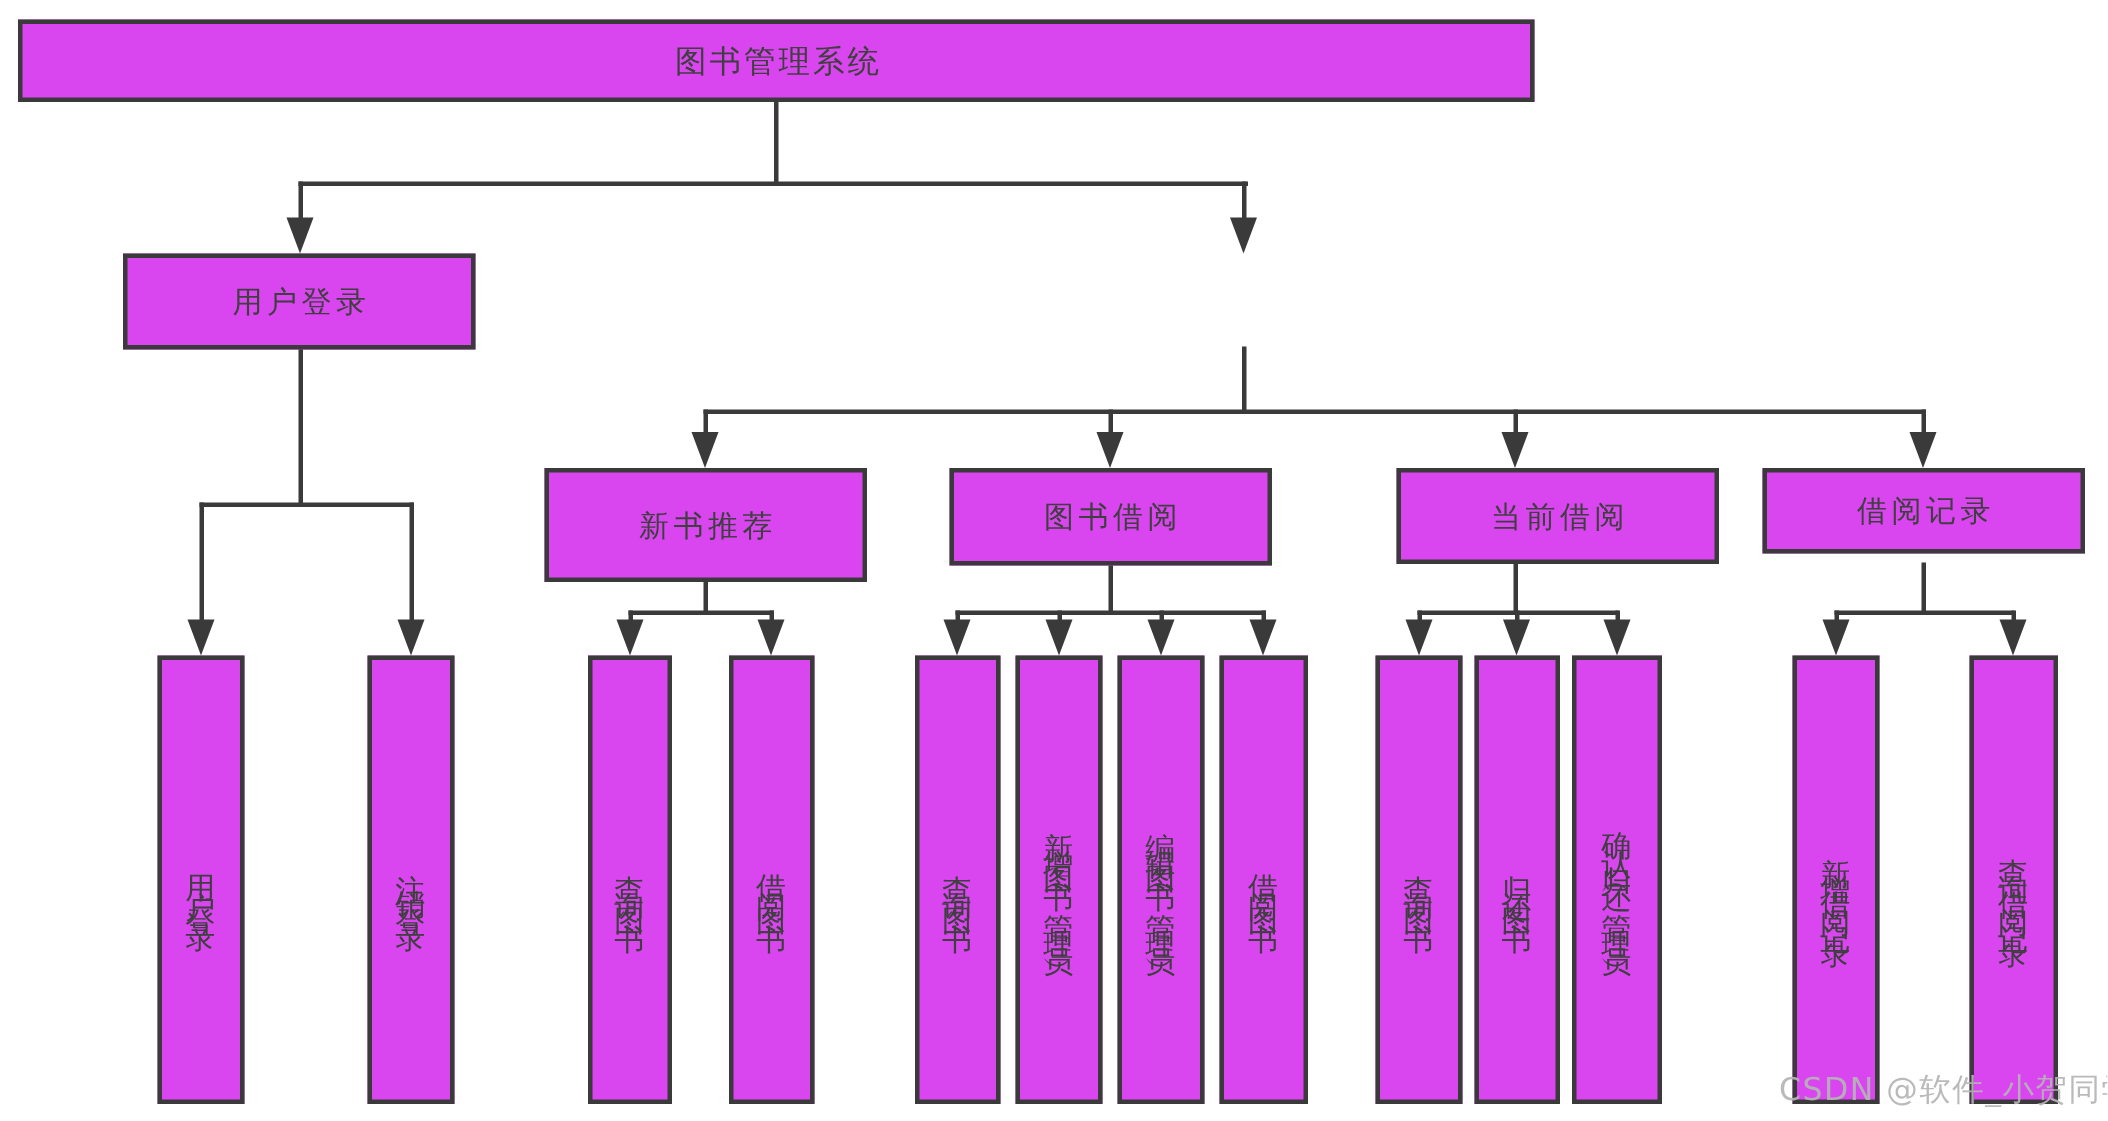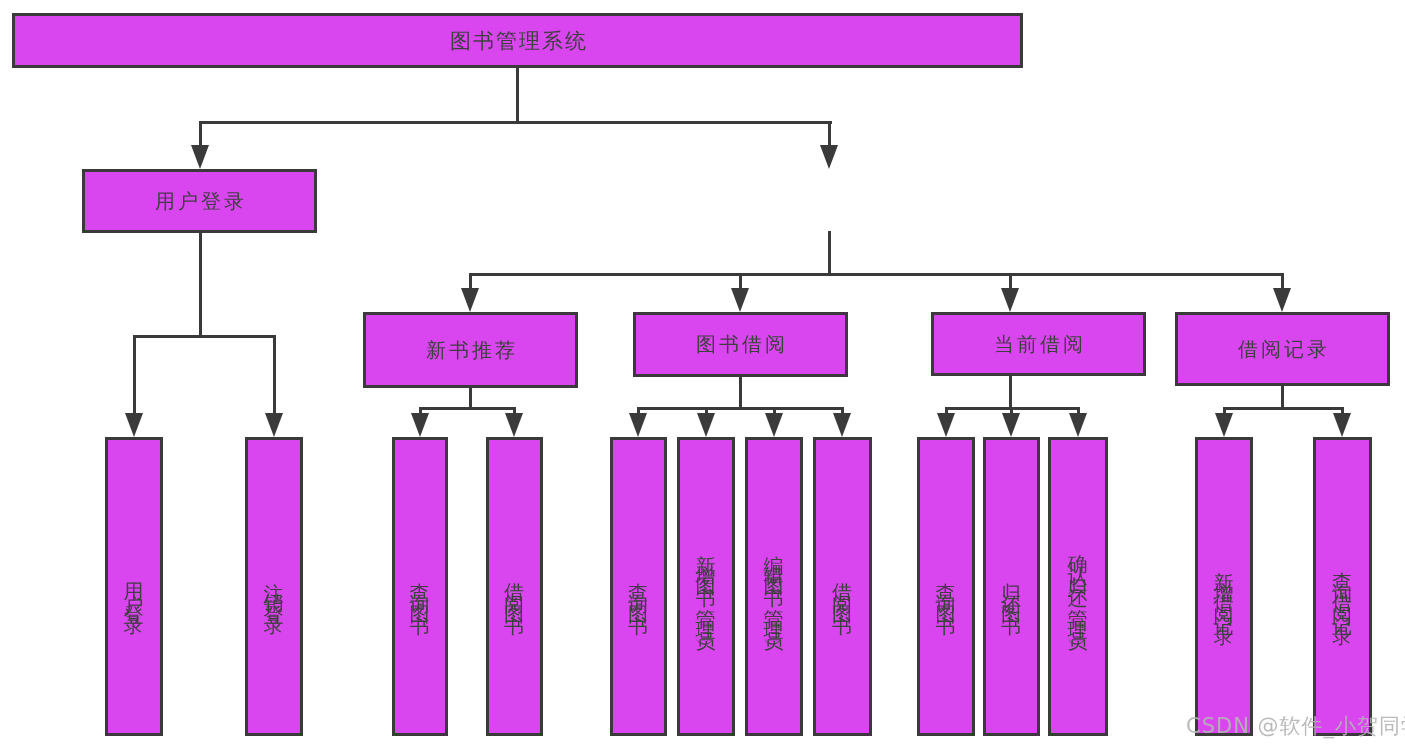--- a/index.html
+++ b/index.html
@@ -125,21 +125,21 @@
     <div class="arrowhead" style="left: 1069px; top: 413px;"></div>
     <div class="line" style="left: 1222.5px; top: 407px; width: 3px; height: 10px;"></div>
     <div class="arrowhead" style="left: 1215px; top: 413px;"></div>
     <div class="line" style="left: 1340.5px; top: 407px; width: 3px; height: 10px;"></div>
     <div class="arrowhead" style="left: 1333px; top: 413px;"></div>
     <div class="node h title" style="left: 12px; top: 13px; width: 1011px; height: 55px;">图书管理系统</div>
     <div class="node h" style="left: 82px; top: 169px; width: 235px; height: 64px;">用户登录</div>
     <div class="node h" style="left: 363px; top: 312px; width: 215px; height: 76px;">新书推荐</div>
     <div class="node h" style="left: 633px; top: 312px; width: 215px; height: 65px;">图书借阅</div>
     <div class="node h" style="left: 903px; top: 312px; width: 215px; height: 64px; margin-left: 28px;">当前借阅</div>
-    <div class="node h" style="left: 1175px; top: 312px; width: 215px; height: 74px;">借阅记录</div>
+    <div class="node h" style="left: 1175px; top: 312px; width: 215px; height: 57px;">借阅记录</div>
     <div class="node v" style="left: 105px; top: 437px; width: 58px; height: 299px;">用户登录</div>
     <div class="node v" style="left: 245px; top: 437px; width: 58px; height: 299px;">注销登录</div>
     <div class="node v" style="left: 392px; top: 437px; width: 56px; height: 299px;">查询图书</div>
     <div class="node v" style="left: 486px; top: 437px; width: 57px; height: 299px;">借阅图书</div>
     <div class="node v" style="left: 610px; top: 437px; width: 57px; height: 299px;">查询图书</div>
     <div class="node v" style="left: 677px; top: 437px; width: 58px; height: 299px;">新增图书（管理员）</div>
     <div class="node v" style="left: 745px; top: 437px; width: 58px; height: 299px;">编辑图书（管理员）</div>
     <div class="node v" style="left: 813px; top: 437px; width: 59px; height: 299px;">借阅图书</div>
     <div class="node v" style="left: 917px; top: 437px; width: 58px; height: 299px;">查询图书</div>
     <div class="node v" style="left: 983px; top: 437px; width: 57px; height: 299px;">归还图书</div>

